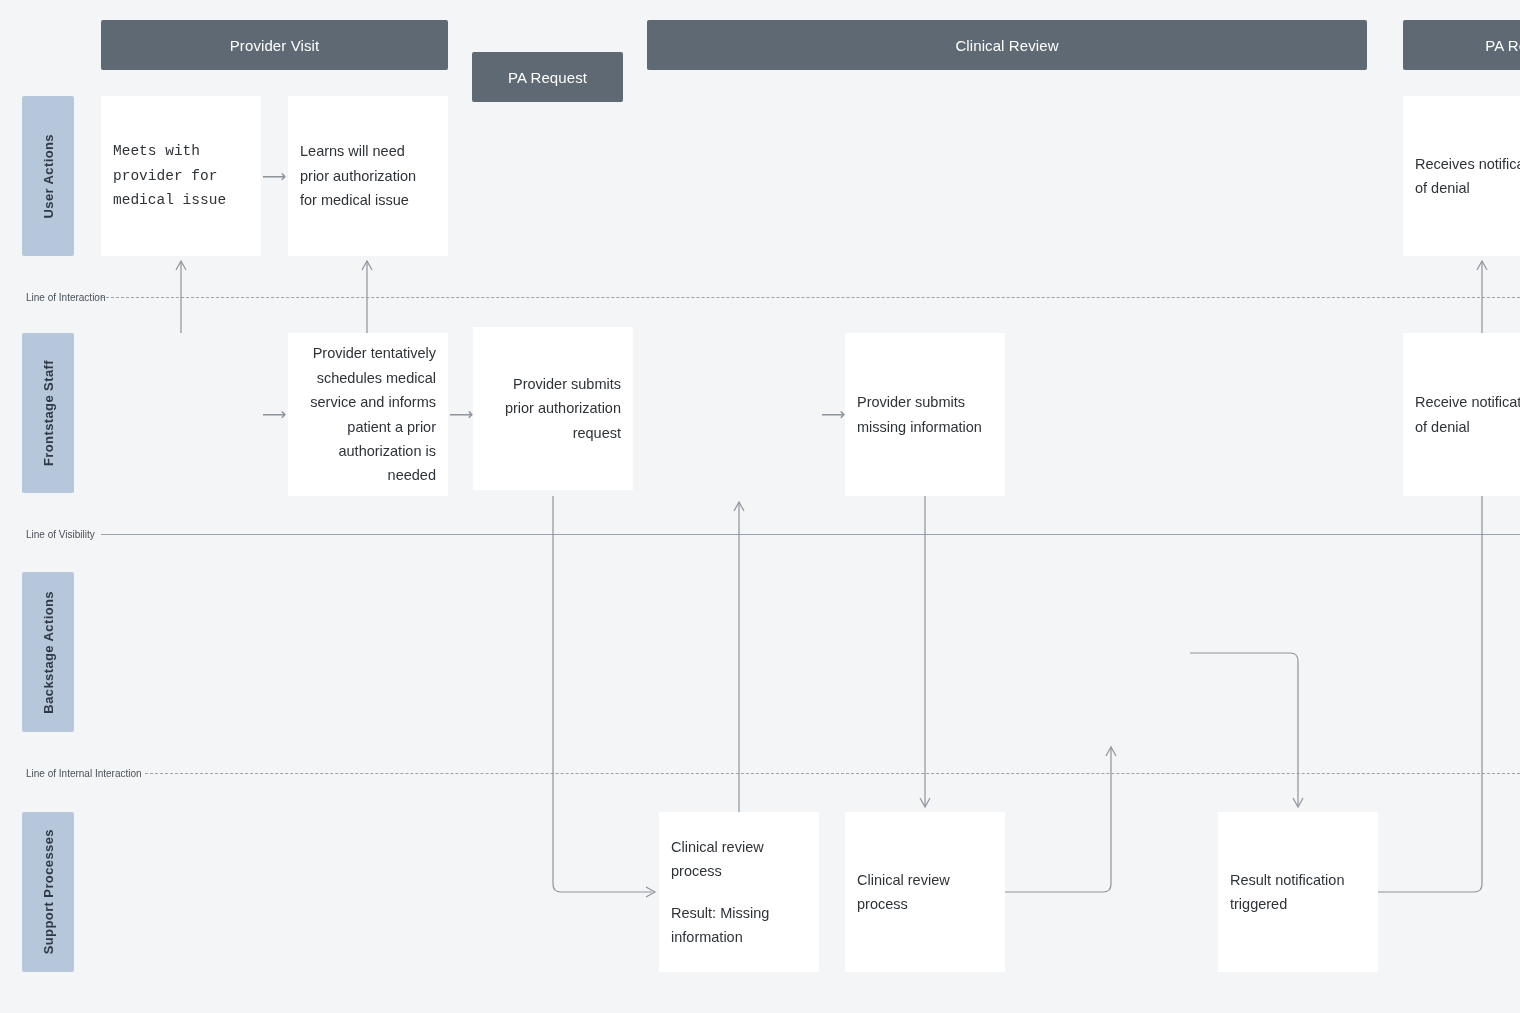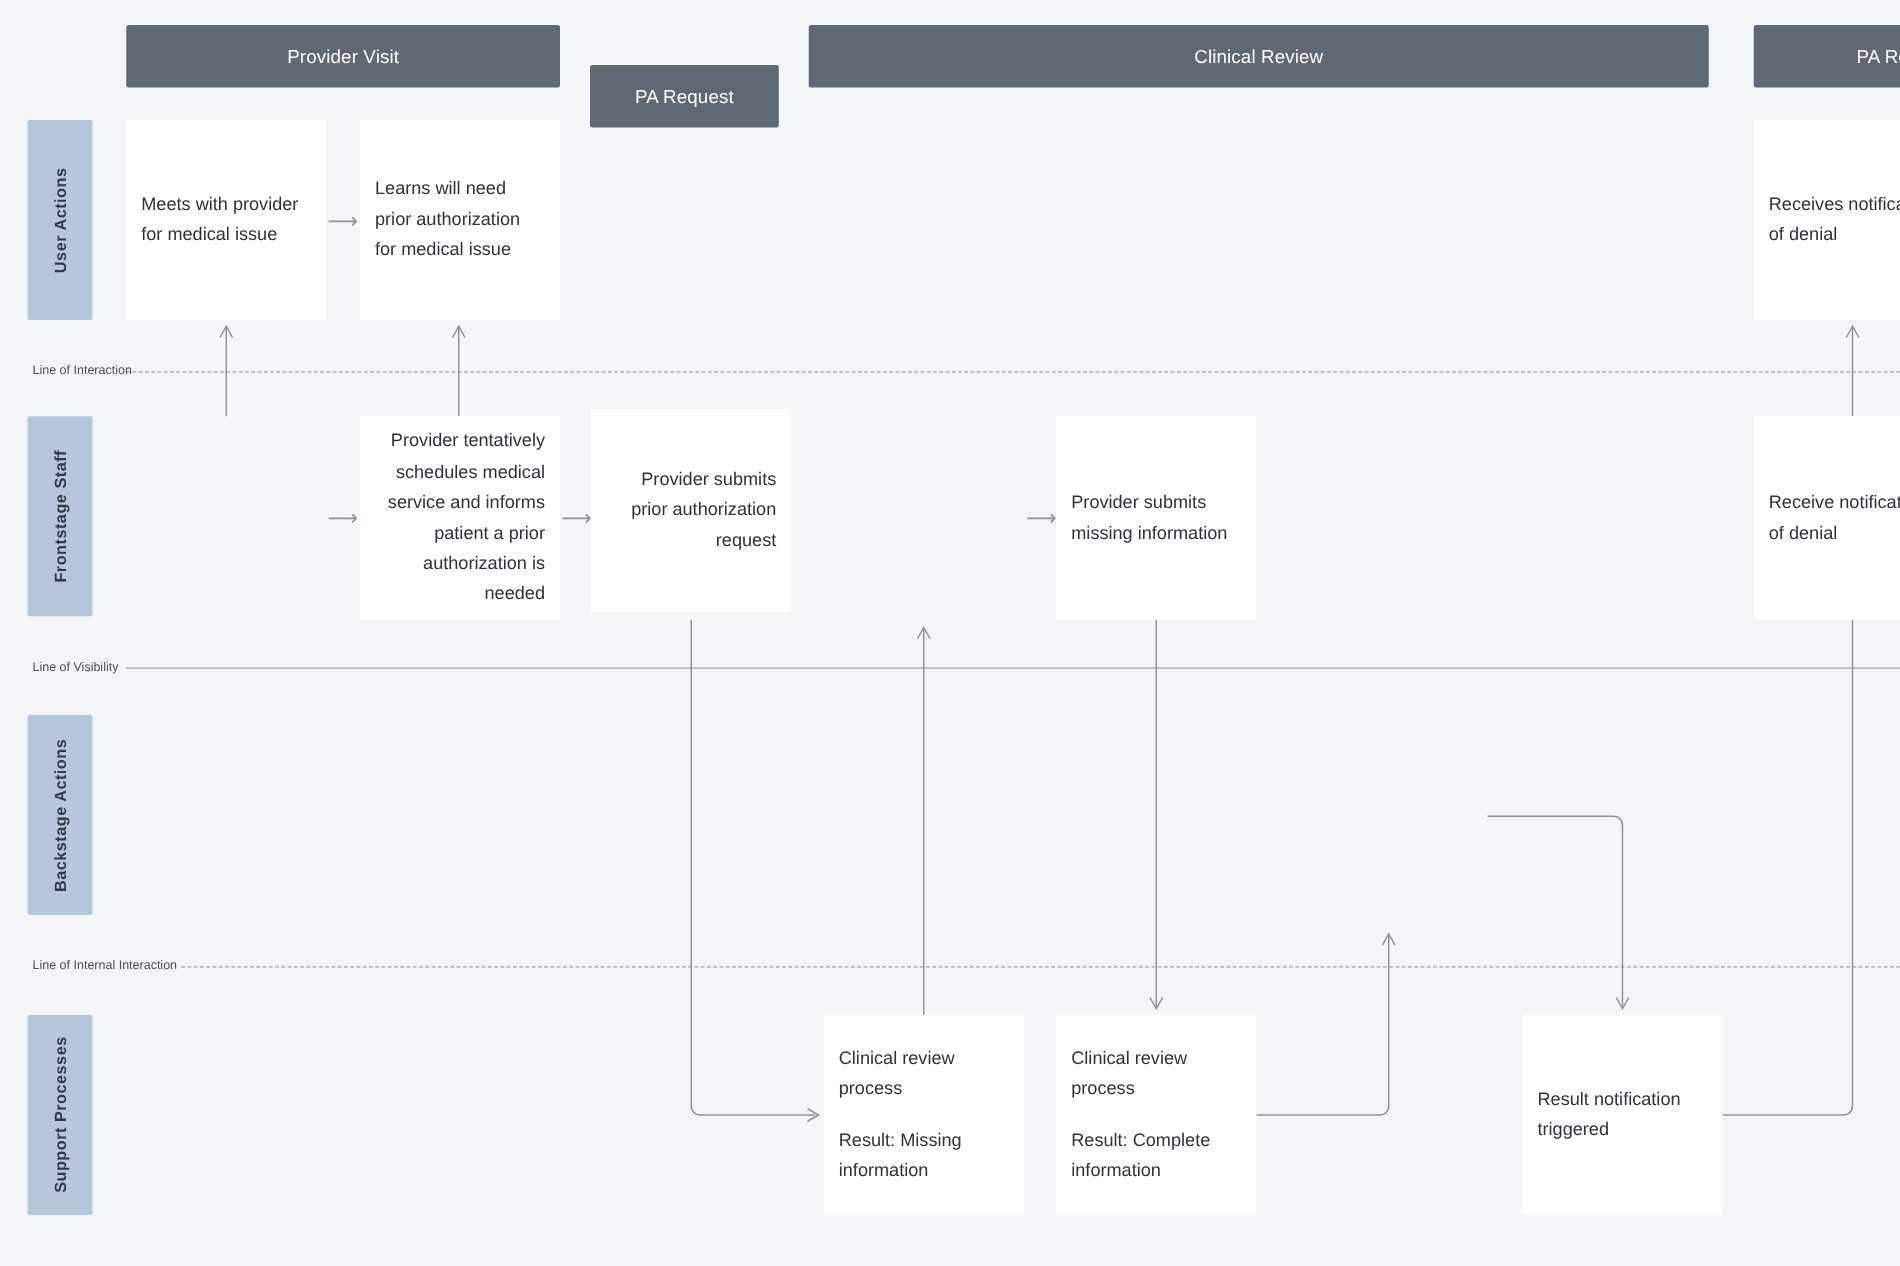--- a/index.html
+++ b/index.html
@@ -148,21 +148,21 @@
 
     <path d="M1190,653 L1290,653 Q1298,653 1298,661 L1298,806"></path>
     <path class="arrowhead" d="M1293,798 L1298,807 L1303,798"></path>
 
     <path d="M1378,892 L1474,892 Q1482,892 1482,884 L1482,496"></path>
 
     <path d="M1482,333 L1482,262"></path>
     <path class="arrowhead" d="M1477,270 L1482,261 L1487,270"></path>
   </svg>
 
-  <div class="card" style="left:101px;top:96px;width:160px;height:160px;">
+  <div class="card" style="left:101px;top:96px;width:160px;height:160px;font-family:Liberation Mono, monospace;">
     <div>Meets with provider for medical issue</div>
   </div>
   <span class="miniarrow" style="left:262px;top:168px;">⟶</span>
   <div class="card" style="left:288px;top:96px;width:160px;height:160px;">
     <div>Learns will need prior authorization for medical issue</div>
   </div>
   <div class="card" style="left:1403px;top:96px;width:160px;height:160px;">
     <div>Receives notification of denial</div>
   </div>
 
@@ -182,19 +182,18 @@
     <div>Receive notification of denial</div>
   </div>
 
 
   <div class="card" style="left:659px;top:812px;width:160px;height:160px;">
     <div>Clinical review process</div>
     <div class="l2">Result: Missing information</div>
   </div>
   <div class="card" style="left:845px;top:812px;width:160px;height:160px;">
     <div>Clinical review process</div>
-    <div class="l2">Result: Complete information</div>
   </div>
   <div class="card" style="left:1218px;top:812px;width:160px;height:160px;">
     <div>Result notification triggered</div>
   </div>
 
 </div>
 
 </body></html>

